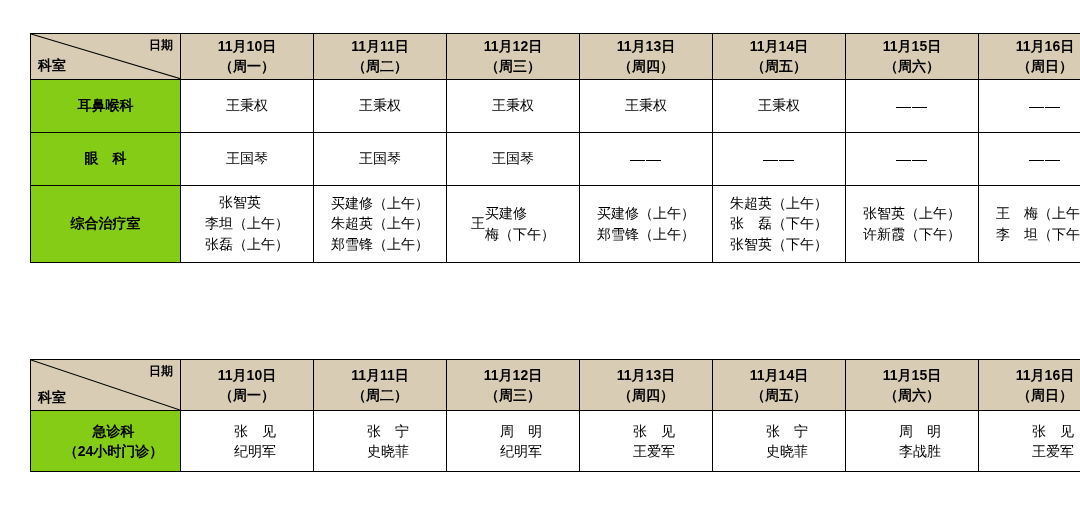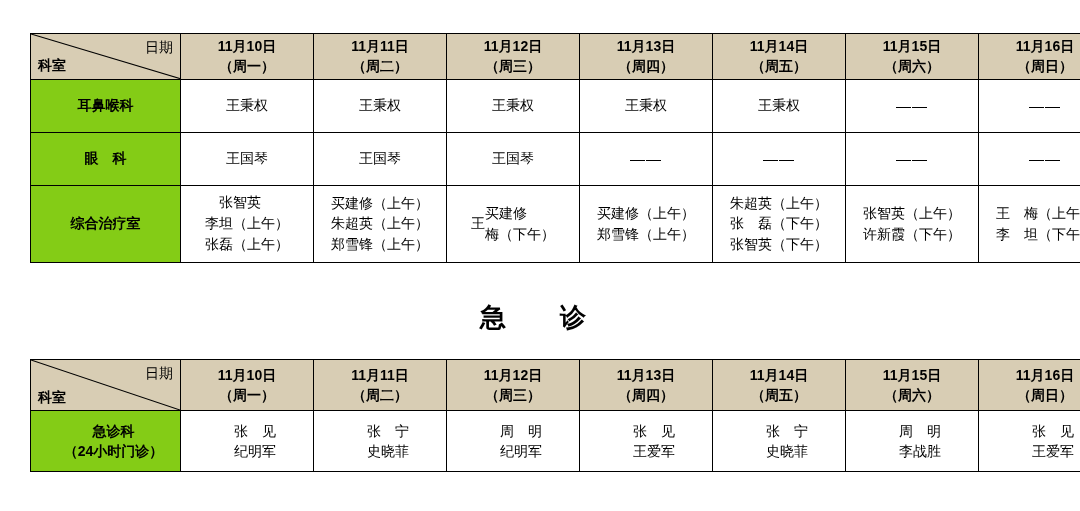--- a/index.html
+++ b/index.html
@@ -46,22 +46,22 @@
   }
   .corner .diag {
     position: absolute;
     top: 0; left: 0; right: 0; bottom: 0;
   }
   .corner .diag svg { display: block; width: 100%; height: 100%; }
   .corner .lbl-date {
     position: absolute;
     top: 3px;
     right: 7px;
-    font-weight: normal;
-    font-size: 14px;
+    font-weight: bold;
+    font-size: 12px;
   }
   .corner .lbl-dept {
     position: absolute;
     bottom: 3px;
     left: 7px;
     font-weight: bold;
     font-size: 14px;
   }
   .dept-cell {
     background: #84cc16;
@@ -279,21 +279,20 @@
         </td>
 
         <td class="names">
           <div class="ln">王　梅（上午）</div>
           <div class="ln">李　坦（下午）</div>
         </td>
       </tr>
     </tbody>
   </table>
 
-  <div class="section-title">急　诊</div>
 
   <table class="sched" id="table-emergency">
     <tbody>
       <tr class="row-head">
         <td class="corner colhdr-dept">
           <span class="diag">
             <svg viewBox="0 0 149 46" preserveAspectRatio="none">
                 <line x1="0" y1="0" x2="149" y2="46" stroke="#000" stroke-width="1"></line>
               </svg>
           </span>

